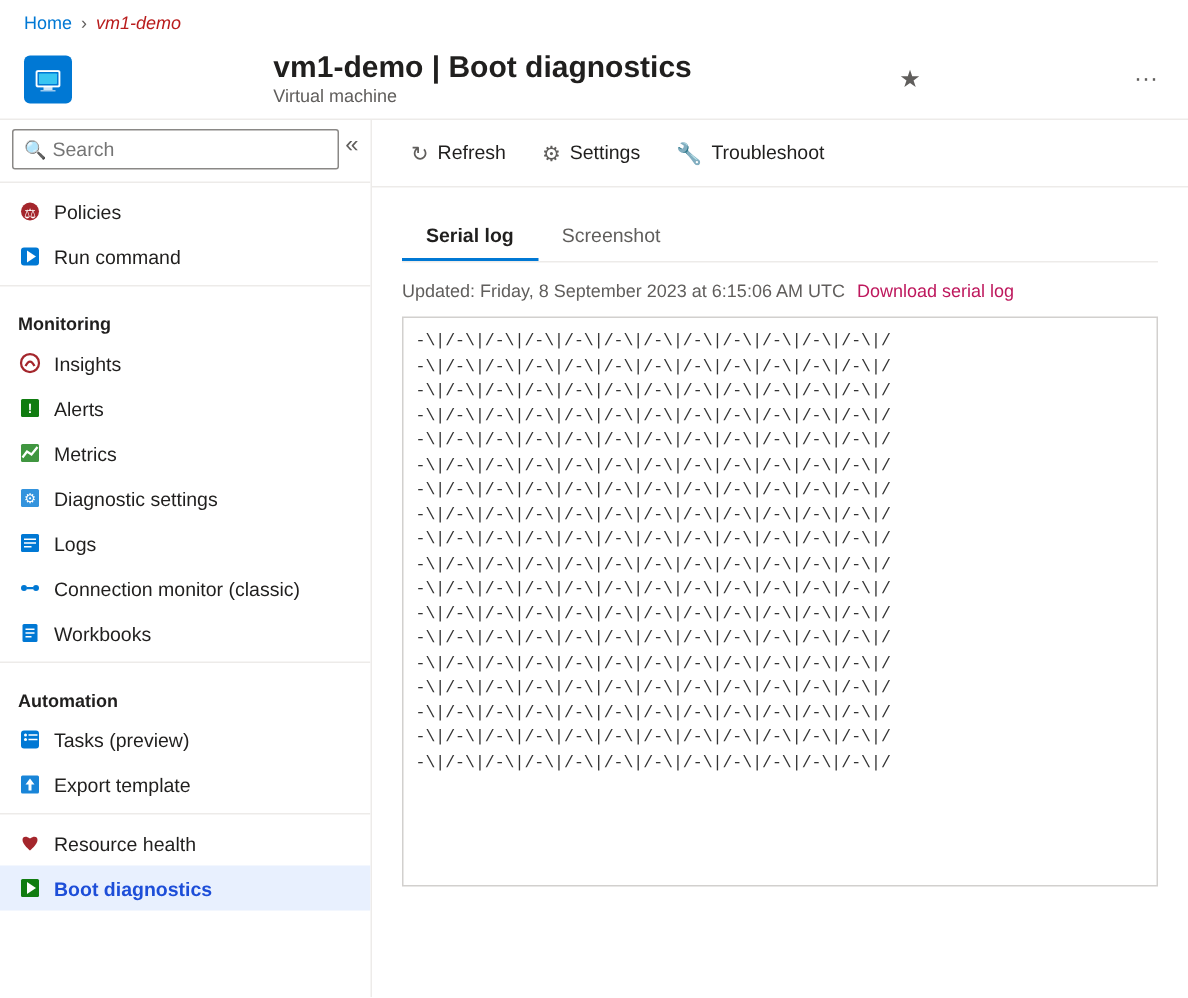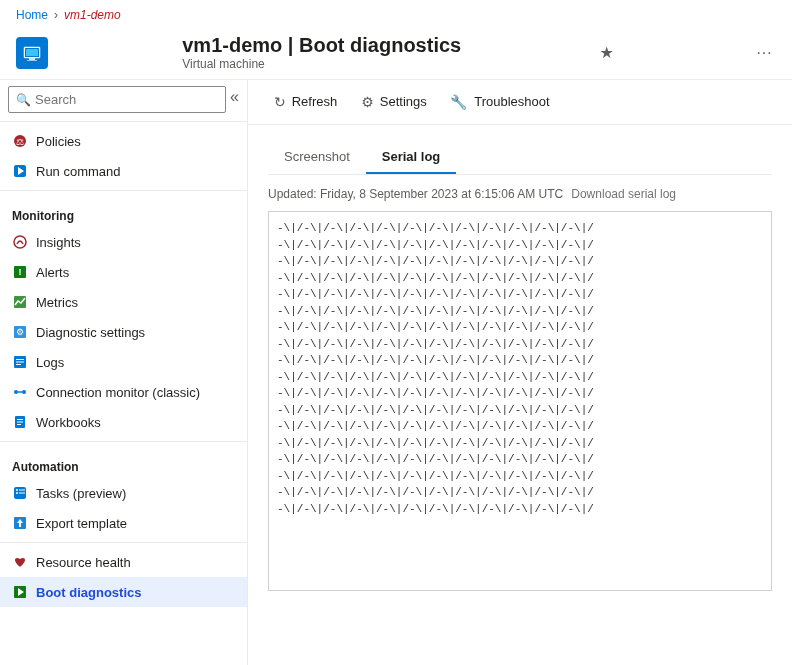--- a/index.html
+++ b/index.html
@@ -43,21 +43,21 @@
     
     .content-inner { flex: 1; padding: 16px 20px; overflow-y: auto; }
 
     
     .tabs { display: flex; gap: 0; border-bottom: 1px solid #edebe9; margin-bottom: 12px; }
     .tab { padding: 8px 16px; cursor: pointer; font-size: 13px; color: #605e5c; border-bottom: 2px solid transparent; }
     .tab.active { color: #201f1e; border-bottom: 2px solid #0078d4; font-weight: 600; }
 
     
     .updated-line { font-size: 12px; color: #605e5c; margin-bottom: 10px; display: flex; align-items: center; gap: 8px; text-align: center; }
-    .download-link { color: #737373; text-decoration: none; font-size: 12px; cursor: pointer; }
+    .download-link { color: #be185d; text-decoration: none; font-size: 12px; cursor: pointer; }
 
     
     .serial-log-box { border: 1px solid #d2d0ce; background: #fff; padding: 8px; overflow: auto; height: 380px; font-family: 'Courier New', monospace; font-size: 11px; color: #333; line-height: 1.5; }
     .log-line { white-space: pre; }
 
     
     .icon-refresh::before { content: '↻'; }
     .icon-settings::before { content: '⚙'; }
   </style>
 </head>
@@ -251,22 +251,22 @@
       </button>
       <button class="toolbar-btn">
         <span class="icon">🔧</span>
         <span>Troubleshoot</span>
       </button>
     </div>
 
     <div class="content-inner">
 
       <div class="tabs">
+        <div class="tab active">Serial log</div>
         <div class="tab">Screenshot</div>
-        <div class="tab active">Serial log</div>
       </div>
 
       <div class="updated-line">
         <span>Updated: Friday, 8 September 2023 at 6:15:06 AM UTC</span>
         <a class="download-link" href="#">Download serial log</a>
       </div>
 
       <div class="serial-log-box" id="log-container">
       <div class="log-line">-\|/-\|/-\|/-\|/-\|/-\|/-\|/-\|/-\|/-\|/-\|/-\|/</div>
           <div class="log-line">-\|/-\|/-\|/-\|/-\|/-\|/-\|/-\|/-\|/-\|/-\|/-\|/</div>

